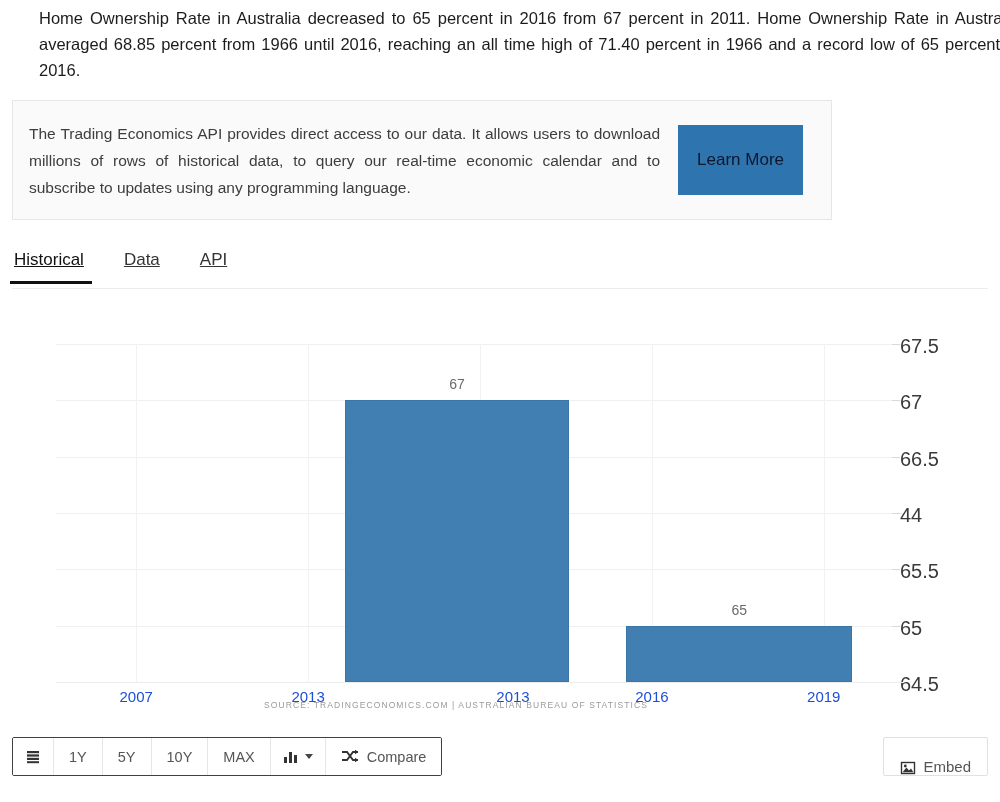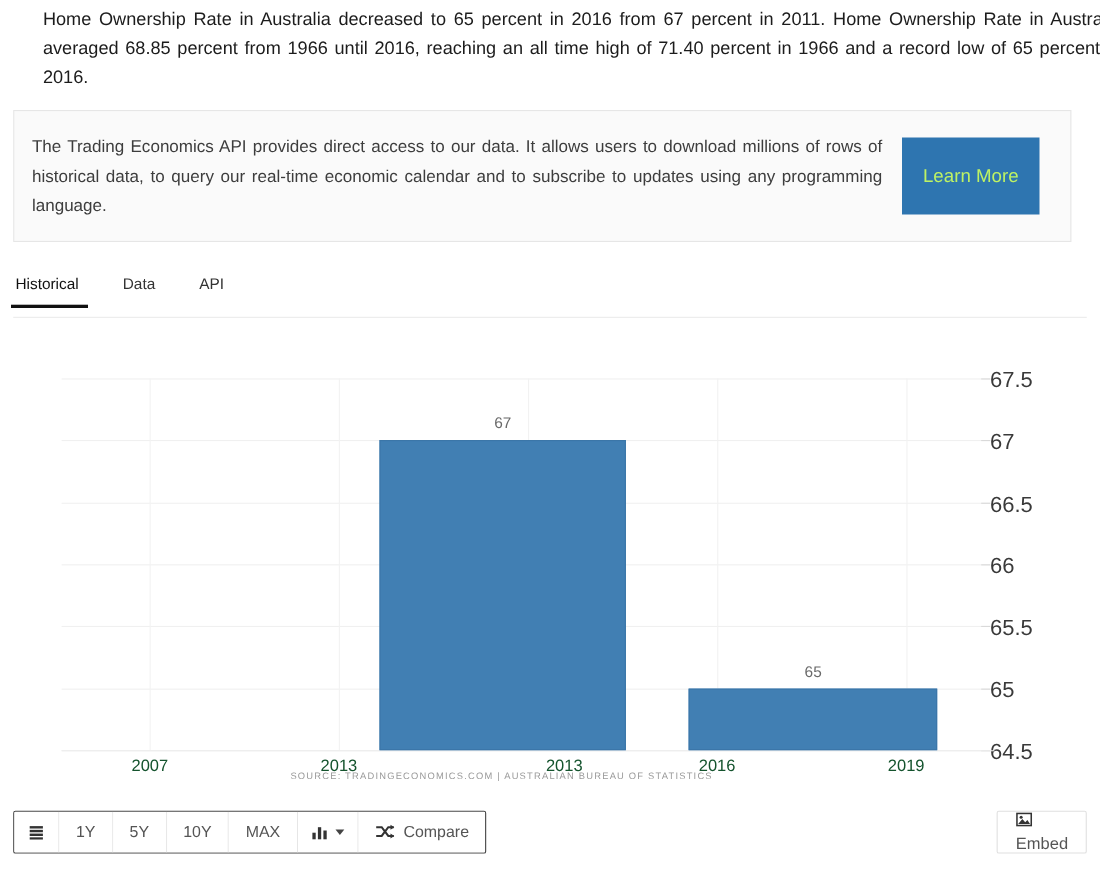--- a/index.html
+++ b/index.html
@@ -29,65 +29,66 @@
     color: #1c1c1c;
     text-align: justify;
     text-justify: inter-word;
     margin-left: 29px;
   }
 
   
   .promo {
     position: absolute;
     left: 12px; top: 100px;
-    width: 962px; height: 120px;
+    width: 820px; height: 120px;
     background: #fafafa;
     border: 1px solid #e6e6e6;
     display: flex;
     align-items: center;
   }
   .promo-text {
     flex: 1 1 auto;
     padding: 0 18px 0 16px;
     font-size: 15.5px;
     line-height: 27px;
     color: #3d3d3d;
     text-align: justify;
     text-justify: inter-word;
   }
   .promo-btn {
     flex: 0 0 auto;
     margin-right: 28px;
     background: #2e75b0;
-    color: #bef264;
+    color: #0f172a;
     font-size: 17px;
     padding: 25px 19px;
     border: none;
     cursor: pointer;
     white-space: nowrap;
     font-family: "Liberation Sans", sans-serif;
   }
 
   
   .tabs {
     position: absolute;
     left: 12px; top: 245px;
     width: 976px;
     height: 44px;
     border-bottom: 1px solid #ececec;
     display: flex;
     align-items: flex-start;
   }
   .tab {
-    font-size: 14px;
+    font-size: 17px;
     color: #333333;
     padding: 5px 2px 14px 2px;
     margin-right: 36px;
     cursor: pointer;
     position: relative;
+    text-decoration: underline;
   }
   .tab.active {
     color: #111111;
   }
   .tab.active::after {
     content: "";
     position: absolute;
     left: -2px; right: -6px; bottom: 0;
     height: 3px;
     background: #111111;
@@ -149,21 +150,21 @@
   .ytick {
     position: absolute;
     left: 858px;
     width: 8px; height: 1px;
     background: #d9d9d9;
   }
   .xlab {
     position: absolute;
     top: 368px;
     font-size: 15px;
-    color: #14532d;
+    color: #1d4ed8;
     text-align: right;
     white-space: nowrap;
     transform: translateX(-50%);
   }
 
   .source {
     position: absolute;
     left: 0; top: 404px;
     width: 888px;
     text-align: center;
@@ -197,32 +198,31 @@
     white-space: nowrap;
     font-family: "Liberation Sans", sans-serif;
   }
   .tb-btn:last-child { border-right: none; }
   .tb-btn.icon-only { padding: 0 12px; }
 
   .embed-btn {
     position: absolute;
     right: 12px; top: 737px;
     display: flex;
-    align-items: flex-start;
+    align-items: flex-end;
     gap: 7px;
     padding: 0 16px;
     height: 39px;
     border: 1px solid #e0e0e0;
     background: #ffffff;
     font-size: 15px;
     color: #555555;
     cursor: pointer;
     border-radius: 2px;
     font-family: "Liberation Sans", sans-serif;
-    flex-direction: column;
   }
 
   .ico { display: inline-block; line-height: 0; }
   .caret {
     display: inline-block;
     margin-left: 6px;
     width: 0; height: 0;
     border-left: 4.5px solid transparent;
     border-right: 4.5px solid transparent;
     border-top: 5px solid #444444;
@@ -252,21 +252,21 @@
         <div class="ytick" style="top: 24px;"></div>
         <div class="ylab" style="top: 15px;">67.5</div>
         <div class="gridline-h" style="top: 80.3333px;"></div>
         <div class="ytick" style="top: 80.3333px;"></div>
         <div class="ylab" style="top: 71.3333px;">67</div>
         <div class="gridline-h" style="top: 136.667px;"></div>
         <div class="ytick" style="top: 136.667px;"></div>
         <div class="ylab" style="top: 127.667px;">66.5</div>
         <div class="gridline-h" style="top: 193px;"></div>
         <div class="ytick" style="top: 193px;"></div>
-        <div class="ylab" style="top: 184px;">66</div>
+        <div class="ylab" style="top: 184px;">44</div>
         <div class="gridline-h" style="top: 249.333px;"></div>
         <div class="ytick" style="top: 249.333px;"></div>
         <div class="ylab" style="top: 240.333px;">65.5</div>
         <div class="gridline-h" style="top: 305.667px;"></div>
         <div class="ytick" style="top: 305.667px;"></div>
         <div class="ylab" style="top: 296.667px;">65</div>
         <div class="gridline-h" style="top: 362px;"></div>
         <div class="ytick" style="top: 362px;"></div>
         <div class="ylab" style="top: 353px;">64.5</div>
         <div class="gridline-v" style="left: 102.216px;"></div>

